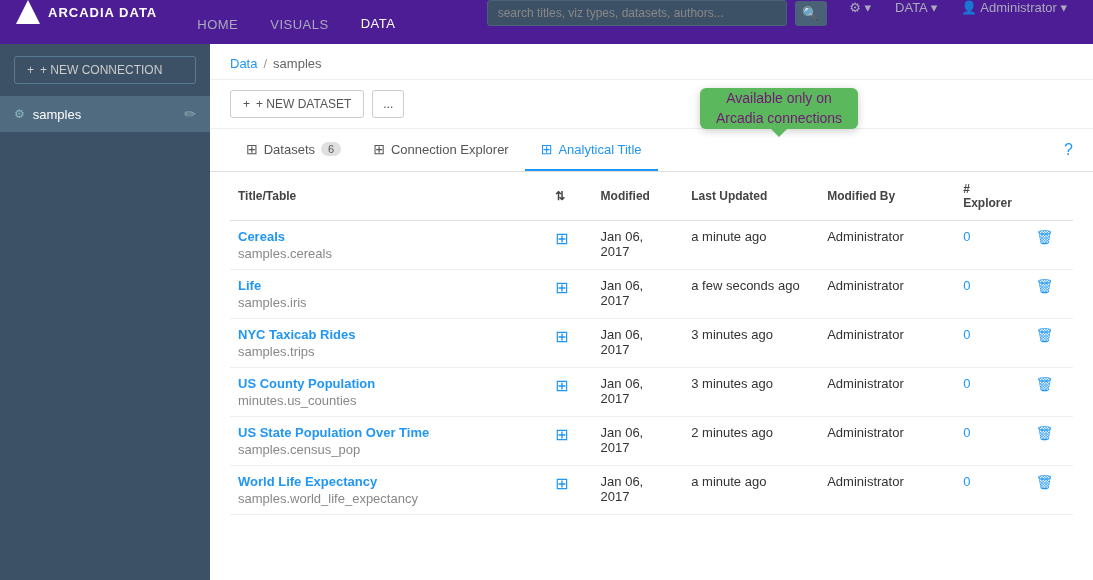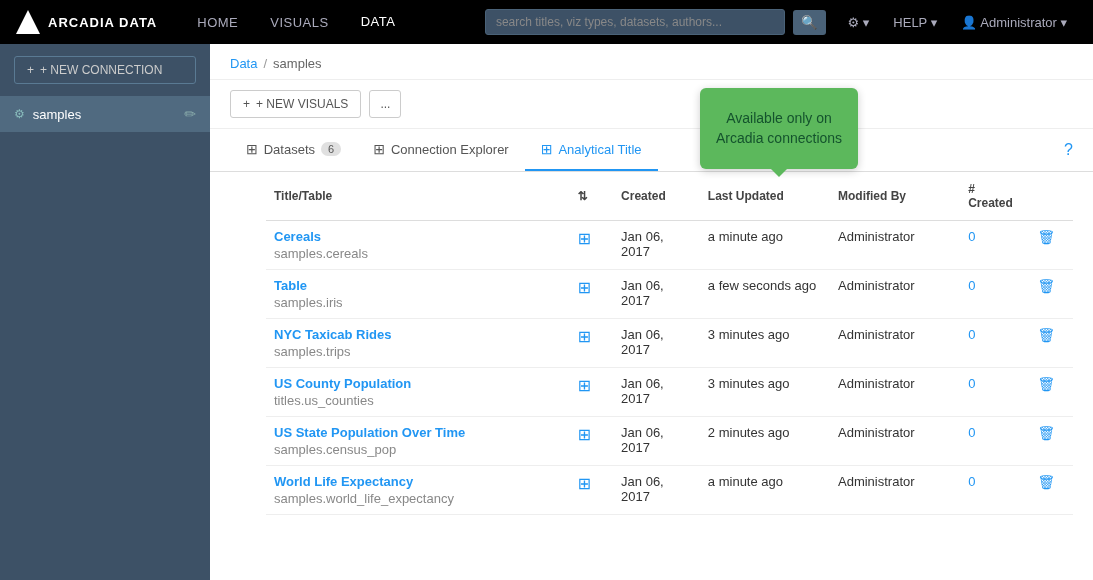--- a/index.html
+++ b/index.html
@@ -1,19 +1,19 @@
 <!DOCTYPE html>
 <html><head>
   <meta charset="utf-8">
   <style>
     * { box-sizing: border-box; margin: 0; padding: 0; }
     body { font-family: -apple-system, BlinkMacSystemFont, 'Segoe UI', Arial, sans-serif; font-size: 13px; background: #f5f5f5; color: #333; }
 
     
-    .top-nav { background: #000000; display: flex; align-items: center; height: 44px; padding: 0 16px; }
+    .top-nav { background: #4c1d95; display: flex; align-items: flex-start; height: 44px; padding: 0 16px; }
     .logo { display: flex; align-items: center; gap: 8px; color: white; font-weight: bold; font-size: 14px; margin-right: 24px; }
     .logo-icon { width: 24px; height: 24px; background: white; clip-path: polygon(50% 0%, 100% 100%, 0% 100%); }
     .logo-text { color: white; letter-spacing: 1px; font-size: 13px; }
     .nav-items { display: flex; align-items: center; gap: 0; }
     .nav-item { color: #aab; text-decoration: none; padding: 0 16px; height: 48px; display: flex; align-items: center; font-size: 13px; letter-spacing: 0.5px; cursor: pointer; }
     .nav-item.active { color: white; border-bottom: 2px solid white; }
     .nav-search { margin-left: auto; display: flex; align-items: center; gap: 8px; }
     .nav-search input { background: #3d5166; border: 1px solid #4a6278; border-radius: 3px; color: #ccc; padding: 5px 10px; font-size: 12px; width: 300px; outline: none; }
     .nav-search input::placeholder { color: #888; }
     .search-btn { background: #4a6278; border: none; color: #aaa; padding: 5px 8px; border-radius: 3px; cursor: pointer; }
@@ -39,33 +39,33 @@
     .breadcrumb { padding: 12px 20px 8px; display: flex; align-items: center; gap: 6px; font-size: 13px; color: #666; border-bottom: 1px solid #eee; }
     .breadcrumb a { color: #2196F3; text-decoration: none; }
     .breadcrumb-sep { color: #999; }
 
     
     .toolbar { padding: 10px 20px; display: flex; align-items: center; gap: 8px; border-bottom: 1px solid #eee; position: relative; }
     .toolbar-btn { background: white; border: 1px solid #ccc; color: #555; padding: 6px 12px; border-radius: 3px; cursor: pointer; font-size: 12px; display: flex; align-items: center; gap: 6px; }
     .toolbar-ellipsis { background: white; border: 1px solid #ccc; color: #555; padding: 6px 10px; border-radius: 3px; cursor: pointer; font-size: 12px; }
 
     
-    .tooltip-balloon { position: absolute; top: 8px; left: 490px; background: #5cb85c; color: #14532d; border-radius: 6px; padding: 21px 16px; font-size: 14px; font-weight: 500; text-align: center; line-height: 1.4; z-index: 10; box-shadow: 0 2px 8px rgba(0,0,0,0.2); }
+    .tooltip-balloon { position: absolute; top: 8px; left: 490px; background: #5cb85c; color: #701a75; border-radius: 6px; padding: 1px 16px; font-size: 14px; font-weight: 500; text-align: center; line-height: 1.4; z-index: 10; box-shadow: 0 2px 8px rgba(0,0,0,0.2); }
     .tooltip-balloon::after { content: ''; position: absolute; bottom: -8px; left: 50%; transform: translateX(-50%); border-left: 8px solid transparent; border-right: 8px solid transparent; border-top: 8px solid #5cb85c; }
 
     
     .tabs { display: flex; align-items: center; padding: 0 20px; border-bottom: 1px solid #ddd; gap: 0; }
     .tab { display: flex; align-items: center; gap: 6px; padding: 12px 16px; cursor: pointer; font-size: 13px; color: #555; border-bottom: 2px solid transparent; }
     .tab.active { color: #2196F3; border-bottom: 2px solid #2196F3; }
     .tab-badge { background: #e0e0e0; color: #555; border-radius: 10px; padding: 1px 7px; font-size: 11px; }
     .tab-icon { font-size: 14px; }
     .help-icon { margin-left: auto; color: #2196F3; cursor: pointer; font-size: 16px; align-self: center; }
 
     
-    .table-wrap { padding: 0 20px; margin-left: 36px; }
+    .table-wrap { padding: 0 20px; }
     table { width: 100%; border-collapse: collapse; }
     th { text-align: left; padding: 10px 8px; font-size: 12px; font-weight: 600; color: #444; border-bottom: 1px solid #ddd; }
     th.sortable { cursor: pointer; }
     td { padding: 8px 8px; border-bottom: 1px solid #eee; font-size: 13px; vertical-align: top; }
     .td-title { color: #2196F3; cursor: pointer; font-weight: 700; }
     .td-subtitle { color: #888; font-size: 13px; margin-top: 2px; }
     .td-icon { color: #2196F3; font-size: 16px; }
     .td-number { color: #2196F3; }
     .td-delete { color: #2196F3; cursor: pointer; font-size: 14px; }
     .col-title { width: 35%; }
@@ -89,21 +89,21 @@
       <div class="nav-item">HOME</div>
       <div class="nav-item">VISUALS</div>
       <div class="nav-item active">DATA</div>
     </div>
     <div class="nav-search">
       <input type="text" placeholder="search titles, viz types, datasets, authors..." style="">
       <button class="search-btn">🔍</button>
     </div>
     <div class="nav-right">
       <div class="nav-right-item">⚙ ▾</div>
-      <div class="nav-right-item">HELP ▾</div>
+      <div class="nav-right-item">DATA ▾</div>
       <div class="nav-right-item">👤 Administrator ▾</div>
     </div>
   </div>
 </nav>
 
 <div class="main-layout">
 
   <aside class="sidebar">
     <div class="sidebar-btn">
       <button class="new-conn-btn">
@@ -124,21 +124,21 @@
 
     <div class="breadcrumb">
       <a>Data</a>
       <span class="breadcrumb-sep">/</span>
       <span>samples</span>
     </div>
 
     <div class="toolbar">
       <button class="toolbar-btn">
         <span>+</span>
-        <span>+ NEW VISUALS</span>
+        <span>+ NEW DATASET</span>
       </button>
       <button class="toolbar-ellipsis">
         <span>...</span>
       </button>
 
       <div class="tooltip-balloon">
         <span>Available only on</span><br>
         <span>Arcadia connections</span>
       </div>
     </div>
@@ -164,30 +164,30 @@
       <table>
         <thead>
           <tr>
             <th class="col-title sortable">
               <span>Title/Table</span>
             </th>
             <th class="col-icon">
               <span>⇅</span>
             </th>
             <th class="col-created">
-              <span>Created</span>
+              <span>Modified</span>
             </th>
             <th class="col-updated">
               <span>Last Updated</span>
             </th>
             <th class="col-modified">
               <span>Modified By</span>
             </th>
             <th class="col-visuals">
-              <span># Created</span>
+              <span># Explorer</span>
             </th>
             <th class="col-actions"></th>
           </tr>
         </thead>
         <tbody id="table-body">
         <tr>
       <td class="col-title">
         <div class="td-title">Cereals</div>
         <div class="td-subtitle">samples.cereals</div>
       </td>
@@ -199,21 +199,21 @@
       <td class="col-modified">Administrator</td>
       <td class="col-visuals">
         <span class="td-number">0</span>
       </td>
       <td class="col-actions">
         <span class="td-delete">🗑</span>
       </td>
     </tr>
             <tr>
       <td class="col-title">
-        <div class="td-title">Table</div>
+        <div class="td-title">Life</div>
         <div class="td-subtitle">samples.iris</div>
       </td>
       <td class="col-icon">
         <span class="td-icon">⊞</span>
       </td>
       <td class="col-created">Jan 06, 2017</td>
       <td class="col-updated">a few seconds ago</td>
       <td class="col-modified">Administrator</td>
       <td class="col-visuals">
         <span class="td-number">0</span>
@@ -236,21 +236,21 @@
       <td class="col-visuals">
         <span class="td-number">0</span>
       </td>
       <td class="col-actions">
         <span class="td-delete">🗑</span>
       </td>
     </tr>
             <tr>
       <td class="col-title">
         <div class="td-title">US County Population</div>
-        <div class="td-subtitle">titles.us_counties</div>
+        <div class="td-subtitle">minutes.us_counties</div>
       </td>
       <td class="col-icon">
         <span class="td-icon">⊞</span>
       </td>
       <td class="col-created">Jan 06, 2017</td>
       <td class="col-updated">3 minutes ago</td>
       <td class="col-modified">Administrator</td>
       <td class="col-visuals">
         <span class="td-number">0</span>
       </td>

